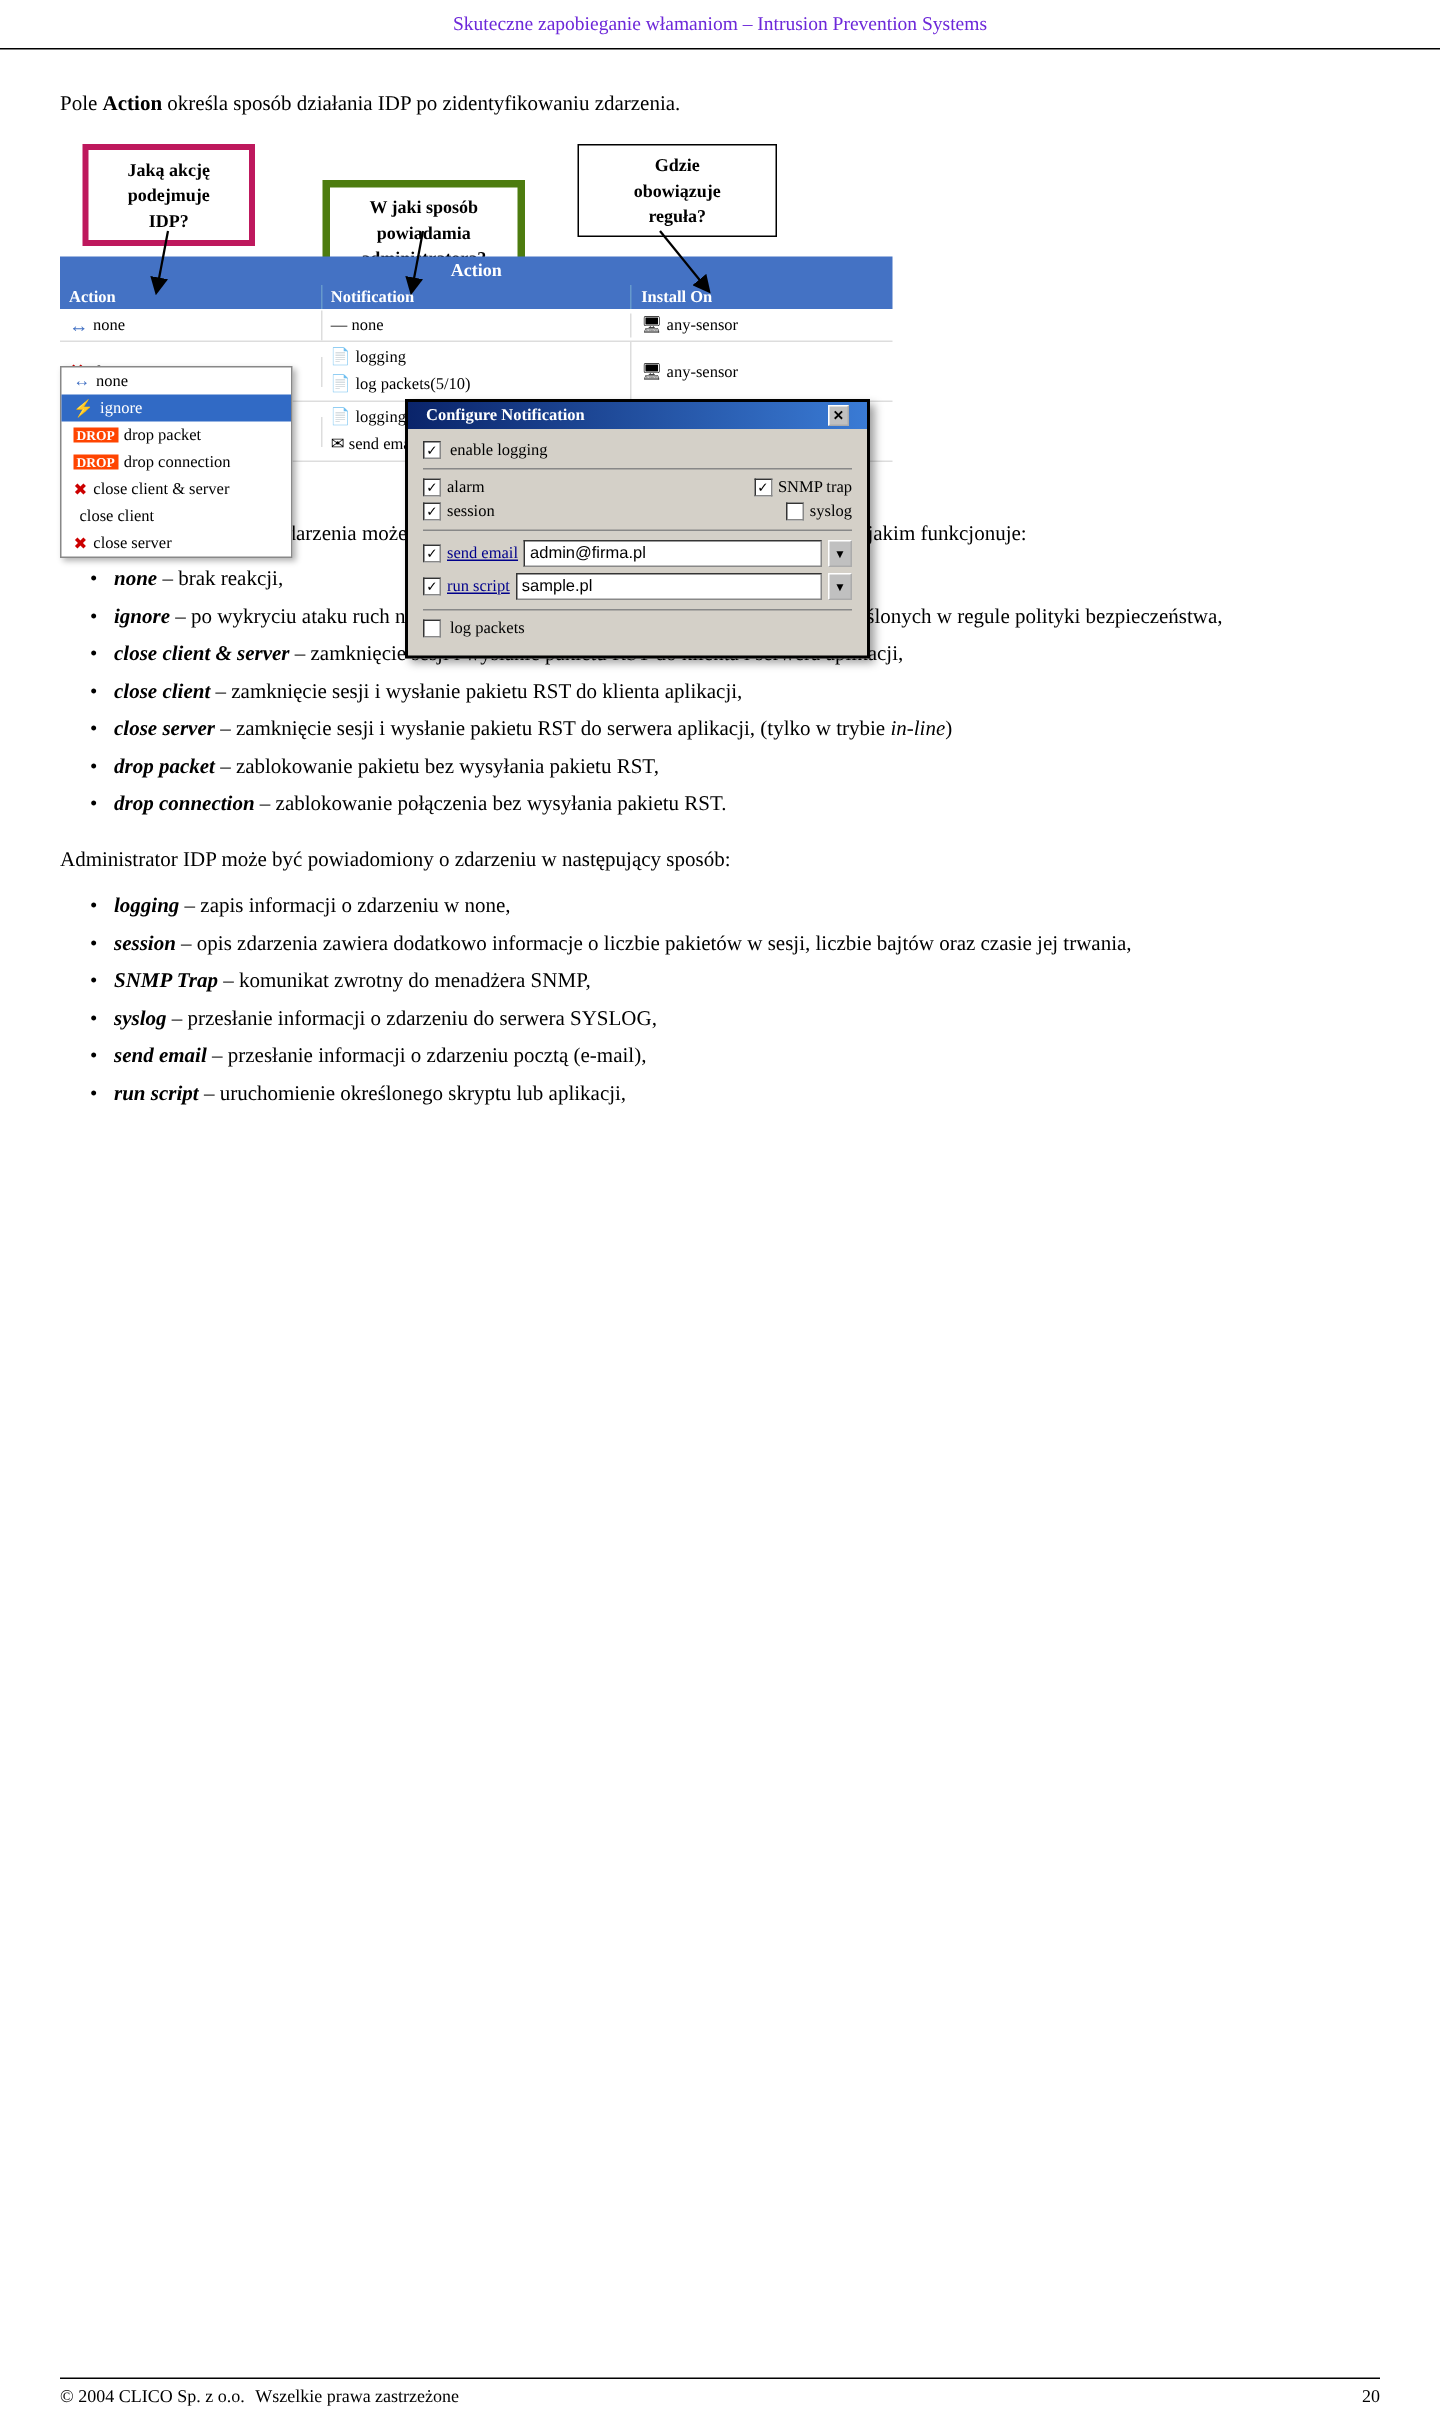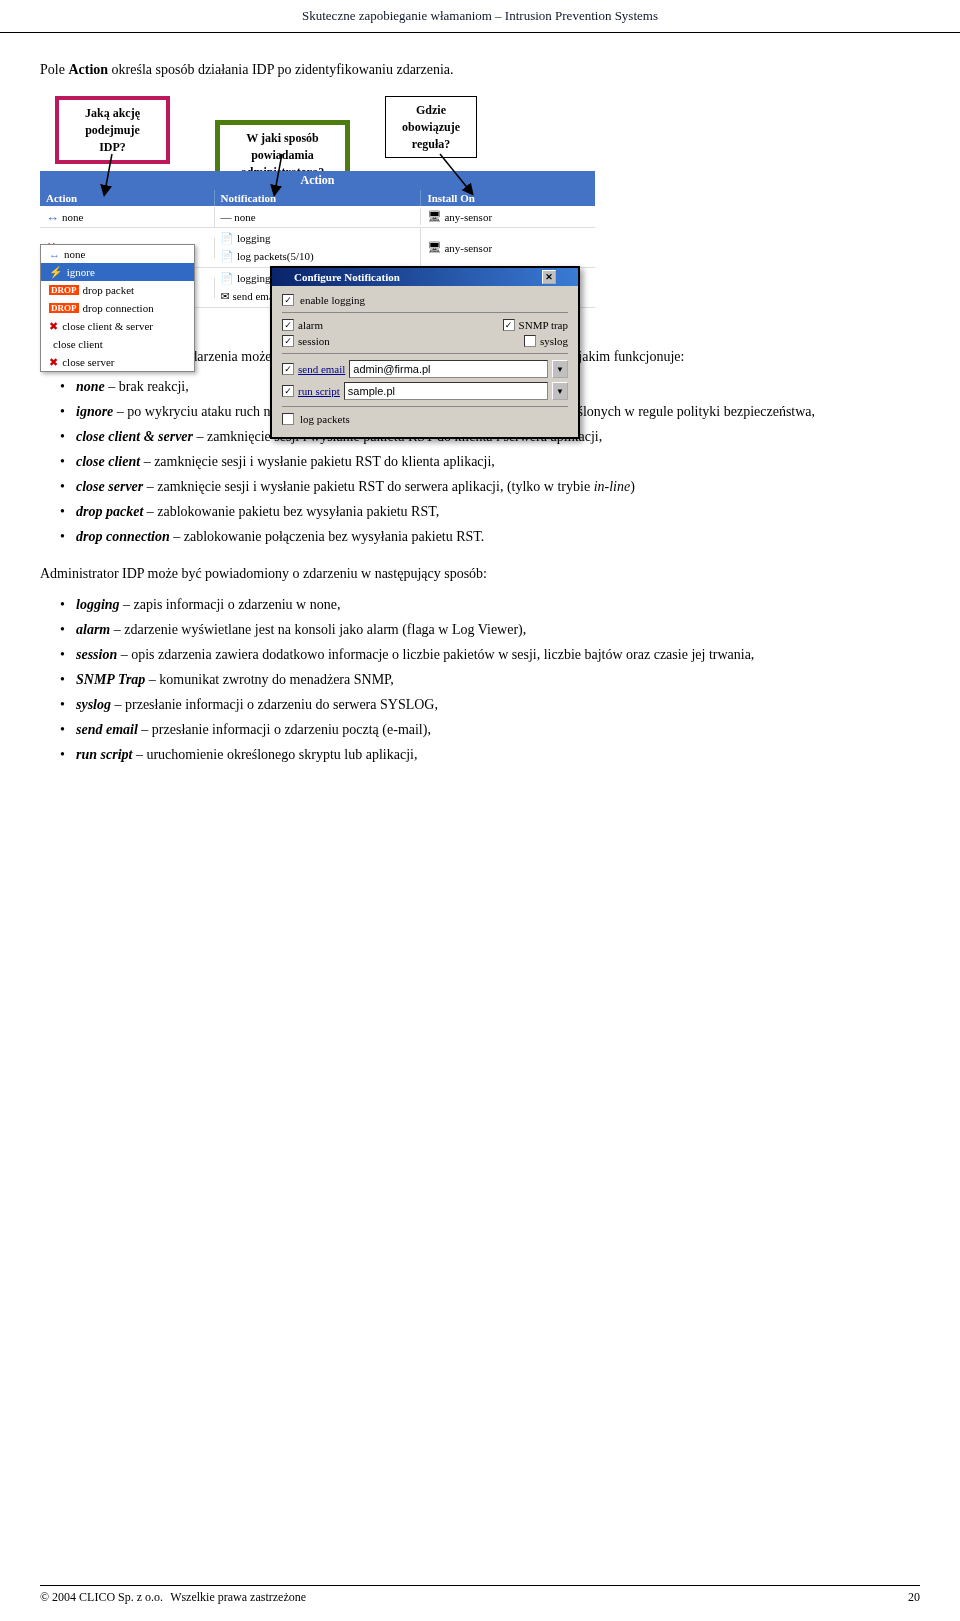--- a/index.html
+++ b/index.html
@@ -9,21 +9,21 @@
       background: #fff;
       color: #000;
       width: 960px;
       min-height: 1621px;
       position: relative;
     }
 
     .page-header {
       text-align: center;
       font-size: 13px;
-      color: #0f172a;
+      color: #6d28d9;
       padding: 8px 40px;
       border-bottom: 1px solid #000;
       margin-bottom: 16px;
     }
 
     .page-content {
       padding: 10px 40px 40px 40px;
     }
 
     .intro-text {
@@ -90,21 +90,21 @@
       border: 2px solid #000;
       background: #d4d0c8;
       box-shadow: 3px 3px 6px rgba(0,0,0,0.4);
       z-index: 30;
       font-size: 11px;
     }
 
     .notif-title-bar {
       background: linear-gradient(to right, #0a246a, #3a7bd5);
       color: #fff;
-      padding: 2px 22px;
+      padding: 2px 12px;
       font-size: 11px;
       font-weight: bold;
       display: flex;
       justify-content: space-between;
       align-items: center;
       gap: 16px;
     }
 
     .win-btn {
       width: 14px;
@@ -195,21 +195,21 @@
     <div style="position:relative; width:560px; height:230px;">
 
       <div style="position:absolute; top:0; left:15px; border:4px solid #be185d; padding:5px 8px; background:#fff; font-size:12px; font-weight:bold; width:115px; text-align:center; line-height:1.4;">
         <span>Jaką akcję<br>podejmuje<br>IDP?</span>
       </div>
 
       <div style="position:absolute; top:0; left:175px; border:5px solid #4d7c0f; padding:5px 8px; background:#fff; font-size:12px; font-weight:bold; width:135px; text-align:center; line-height:1.4;margin-top:24px;">
         <span>W jaki sposób<br>powiadamia<br>administratora?</span>
       </div>
 
-      <div style="position:absolute; top:0; left:345px; border:1px solid #000; padding:5px 8px; background:#fff; font-size:12px; font-weight:bold; width:92px; text-align:center; line-height:1.4;">
+      <div style="position:absolute; top:0; left:345px; border:1px solid #000; padding:5px 8px; background:#fff; font-size:12px; font-weight:bold; width:133px; text-align:center; line-height:1.4;">
         <span>Gdzie<br>obowiązuje<br>reguła?</span>
       </div>
 
       <div style="position:absolute; top:75px; left:0; width:555px;">
 
         <div style="background:#4472c4; color:#fff; text-align:center; font-size:12px; font-weight:bold; padding:2px;">Action</div>
 
         <div style="display:flex; background:#4472c4; color:#fff;">
           <div style="flex:1; padding:2px 6px; border-right:1px solid #6699cc; font-size:11px; font-weight:bold;">Action</div>
           <div style="flex:1.2; padding:2px 6px; border-right:1px solid #6699cc; font-size:11px; font-weight:bold;">Notification</div>
@@ -378,23 +378,20 @@
     </ul>
   </div>
 
   <div class="main-text" style="margin-top:16px;">
     <p>Administrator IDP może być powiadomiony o zdarzeniu w następujący sposób:</p>
     <ul class="bullet-list">
       <li>
         <em><strong>logging</strong></em><span> – </span><span>zapis informacji o zdarzeniu w none,</span>
       </li>
       <li>
-        <em><strong>alarm</strong></em><span> – </span><span>zdarzenie wyświetlane jest na konsoli jako alarm (flaga w Log Viewer),</span>
-      </li>
-      <li>
         <em><strong>session</strong></em><span> – </span><span>opis zdarzenia zawiera dodatkowo informacje o liczbie pakietów w sesji, liczbie bajtów oraz czasie jej trwania,</span>
       </li>
       <li>
         <em><strong>SNMP Trap</strong></em><span> – </span><span>komunikat zwrotny do menadżera SNMP,</span>
       </li>
       <li>
         <em><strong>syslog</strong></em><span> – </span><span>przesłanie informacji o zdarzeniu do serwera SYSLOG,</span>
       </li>
       <li>
         <em><strong>send email</strong></em><span> – </span><span>przesłanie informacji o zdarzeniu pocztą (e-mail),</span>

